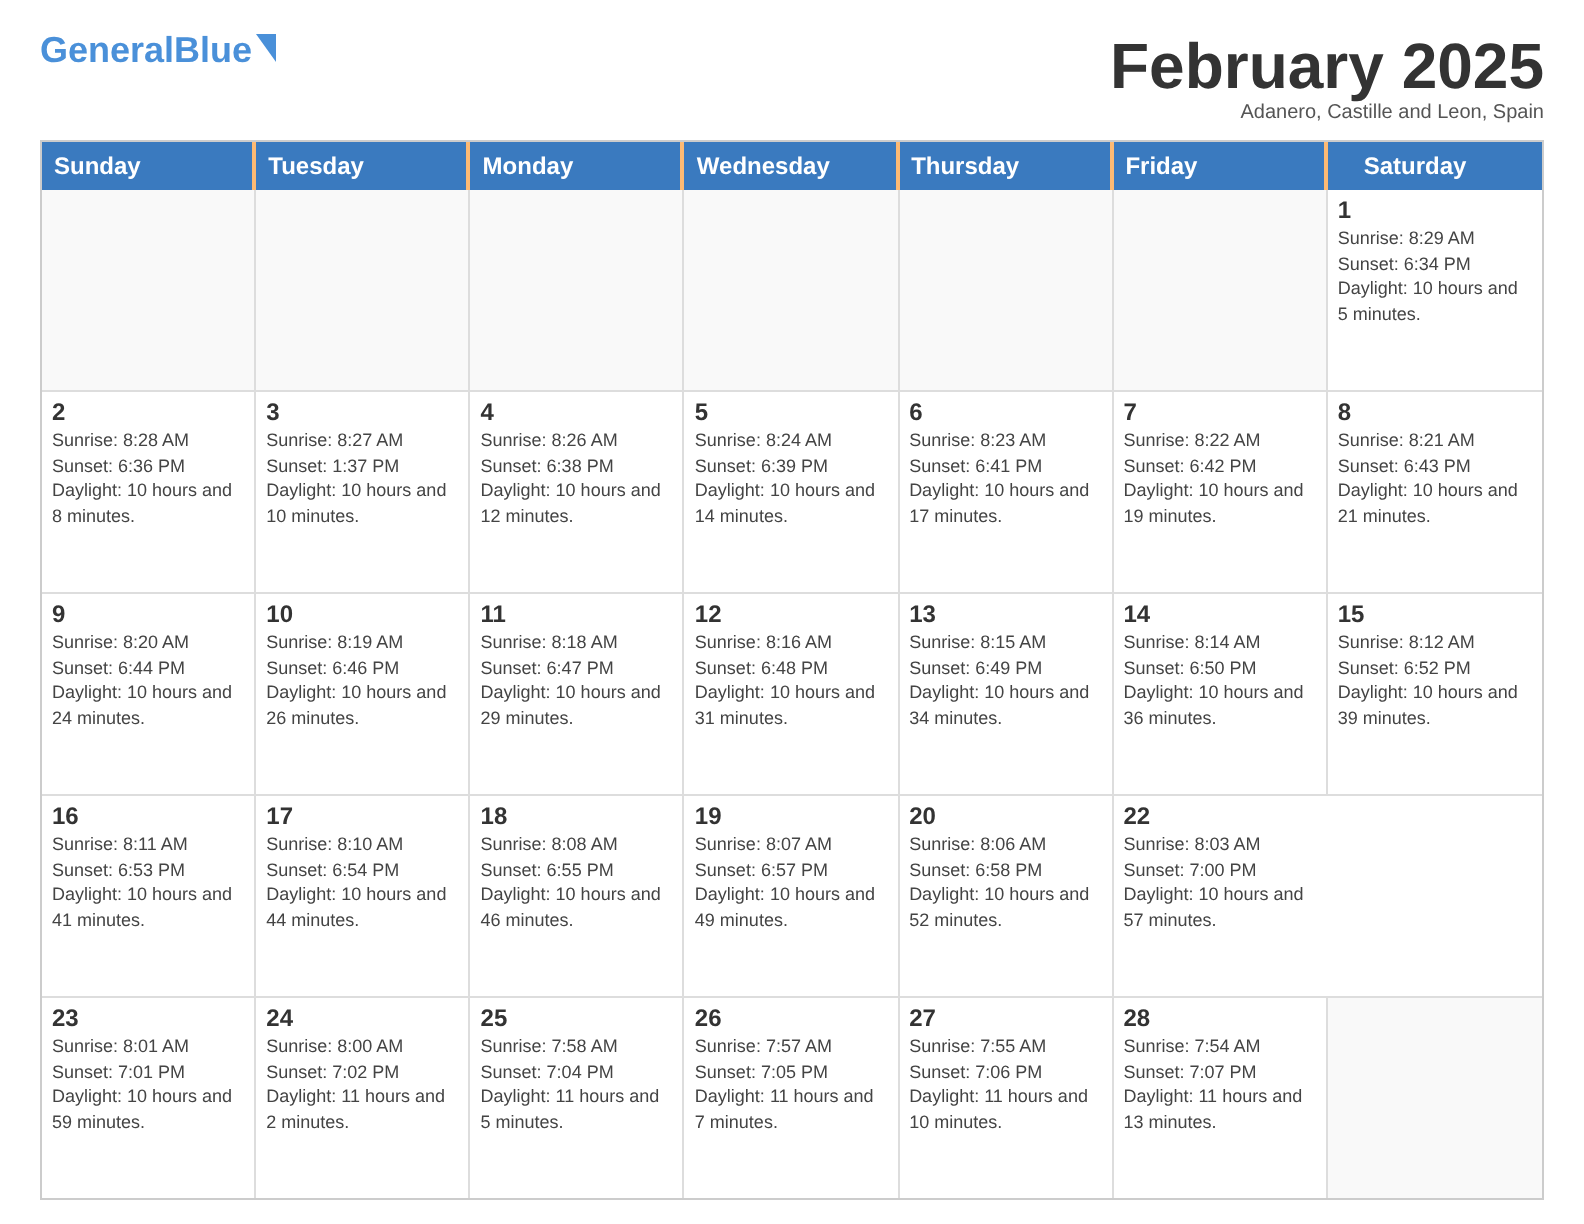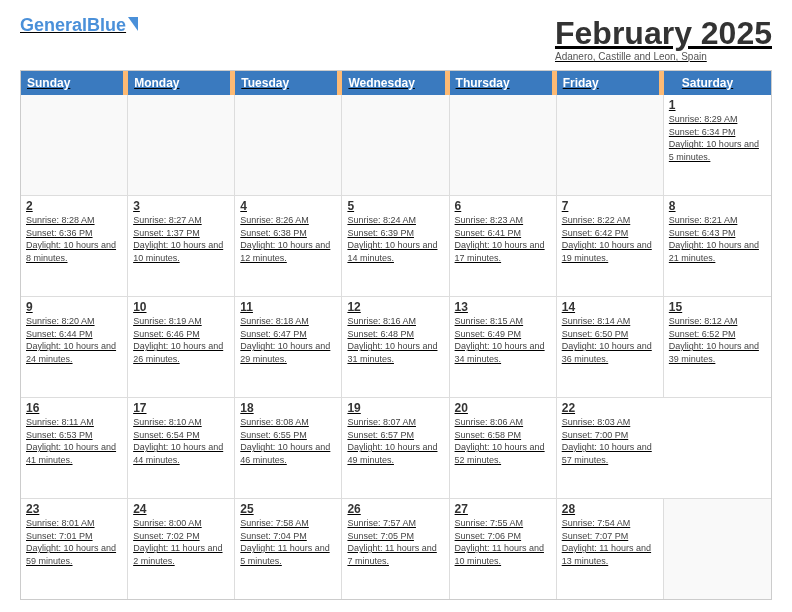--- a/index.html
+++ b/index.html
@@ -9,21 +9,20 @@
       width: 792px;
       height: 612px;
       overflow: hidden;
     }
     .page {
       width: 792px;
       height: 612px;
       padding: 16px 20px 12px 20px;
       display: flex;
       flex-direction: column;
-      text-decoration: underline;
     }
     .header {
       display: flex;
       justify-content: space-between;
       align-items: flex-start;
       margin-bottom: 8px;
     }
     .logo {
       display: flex;
       flex-direction: column;
@@ -44,20 +43,21 @@
     }
     .logo-triangle {
       width: 0;
       height: 0;
       border-left: 10px solid transparent;
       border-top: 14px solid #4a90d9;
       margin-left: 2px;
       margin-top: -2px;
     }
     .title-area {
+      text-align: right;
     }
     .month-title {
       font-size: 32px;
       font-weight: bold;
       color: #333;
       line-height: 1.1;
     }
     .location-title {
       font-size: 10px;
       color: #555;
@@ -71,21 +71,21 @@
     .cal-header {
       display: grid;
       grid-template-columns: repeat(7, 1fr);
       background: #3a7abf;
     }
     .cal-header-cell {
       color: #fff;
       font-size: 12px;
       font-weight: bold;
       padding: 5px 6px;
-      border-right: 5px solid #fdba74;
+      border-right: 2px solid #fdba74;
       text-align: left;
     }
     .cal-header-cell:last-child {
       border-right: none;
       margin-left: 12px;
     }
     .cal-body {
       flex: 1;
       display: flex;
       flex-direction: column;
@@ -140,22 +140,22 @@
     </div>
     <div class="title-area">
       <div class="month-title">February 2025</div>
       <div class="location-title">Adanero, Castille and Leon, Spain</div>
     </div>
   </div>
 
   <div class="calendar">
     <div class="cal-header">
     <div class="cal-header-cell">Sunday</div>
+        <div class="cal-header-cell">Tuesday</div>
         <div class="cal-header-cell">Monday</div>
-        <div class="cal-header-cell">Tuesday</div>
         <div class="cal-header-cell">Wednesday</div>
         <div class="cal-header-cell">Thursday</div>
         <div class="cal-header-cell">Friday</div>
         <div class="cal-header-cell">Saturday</div>
       </div>
     <div class="cal-body">
     <div class="cal-row">
           <div class="cal-cell empty"></div>
           <div class="cal-cell empty"></div>
           <div class="cal-cell empty"></div>

